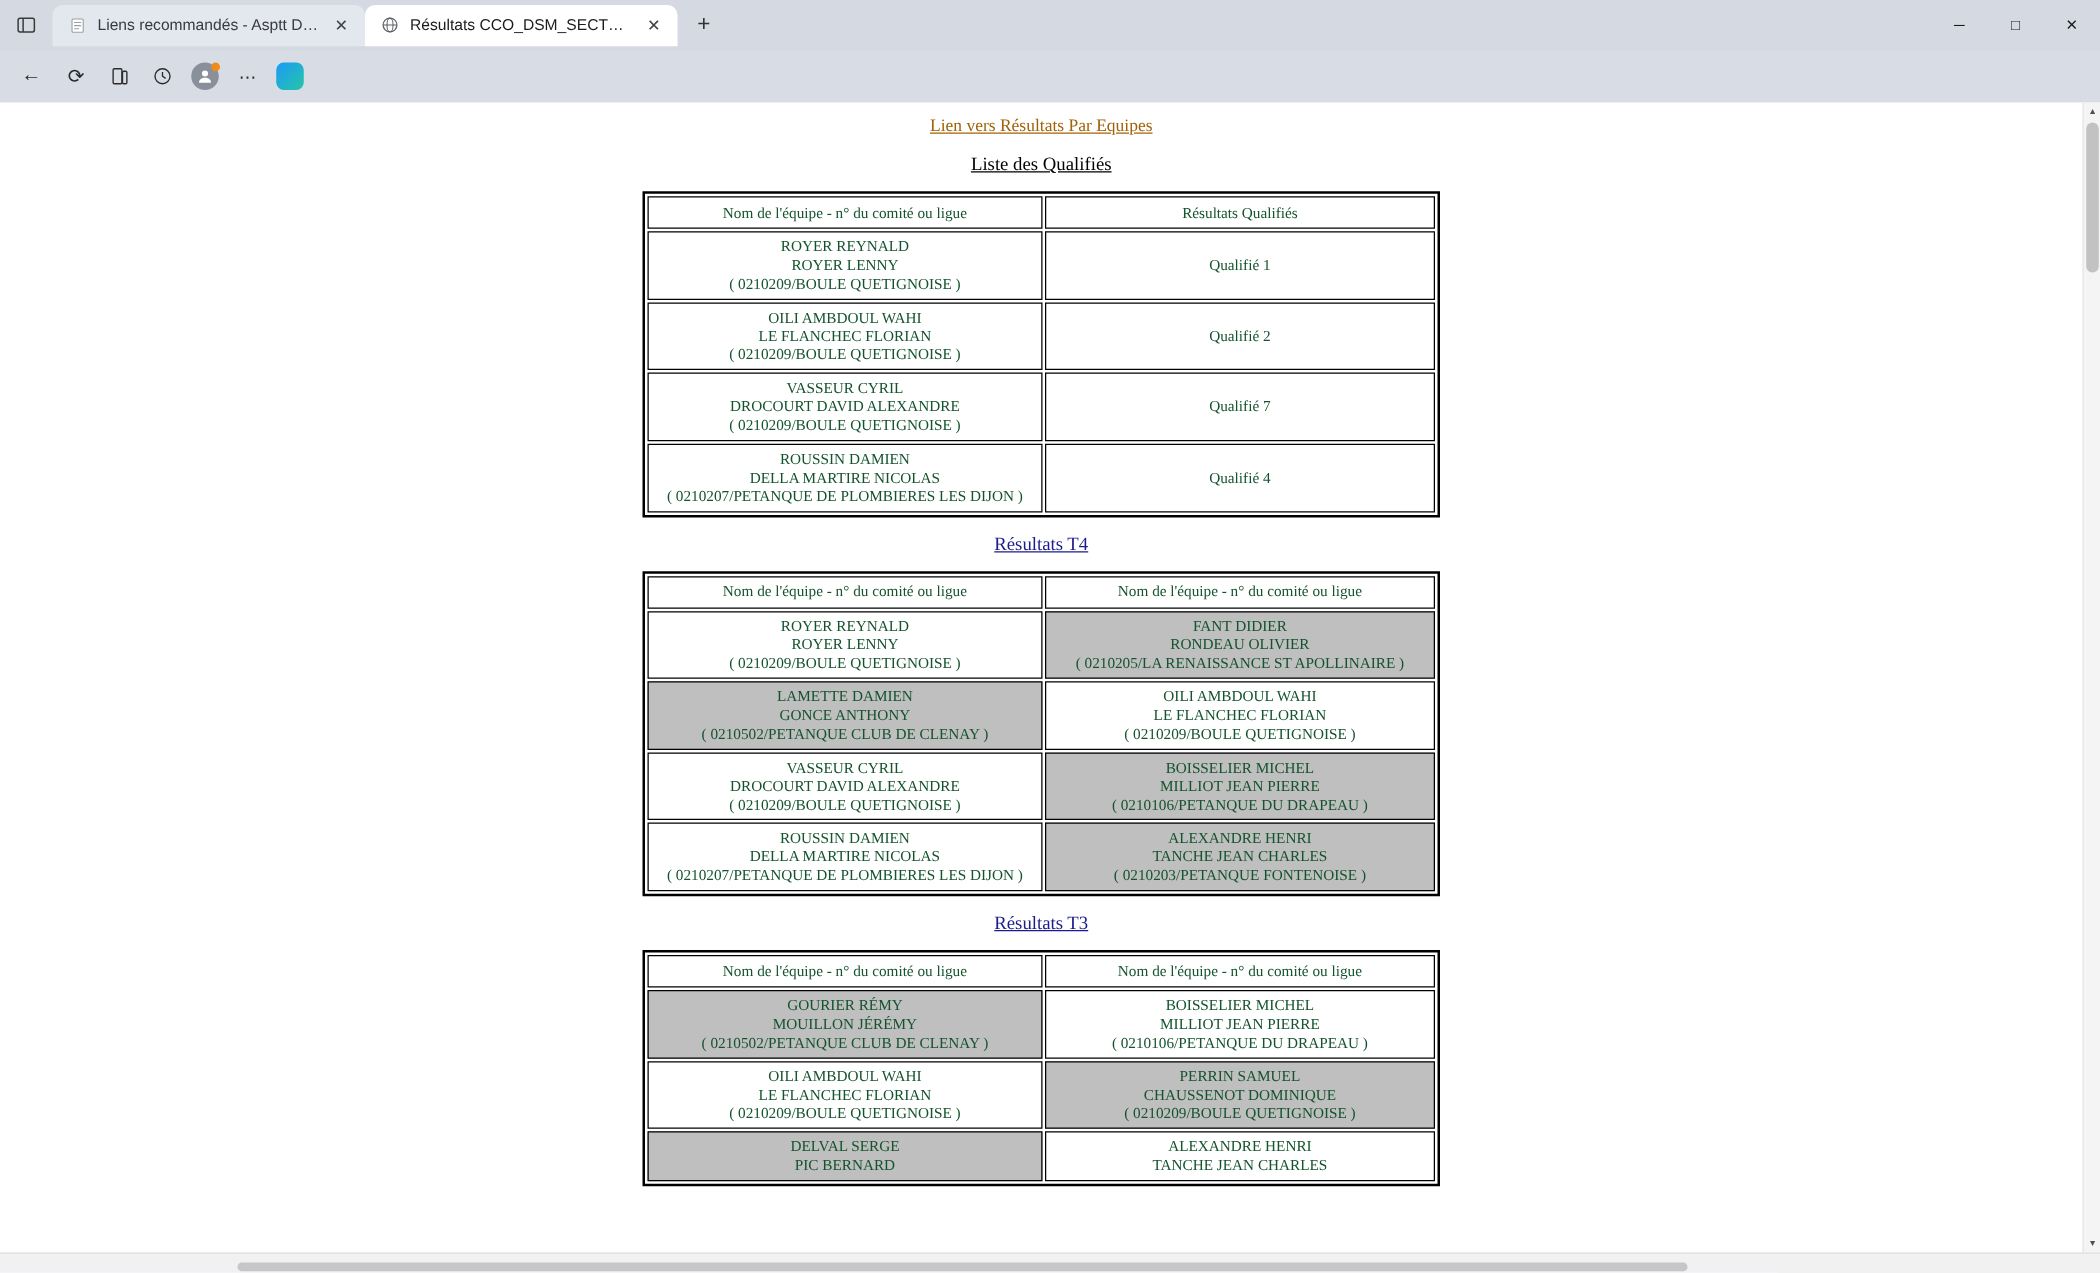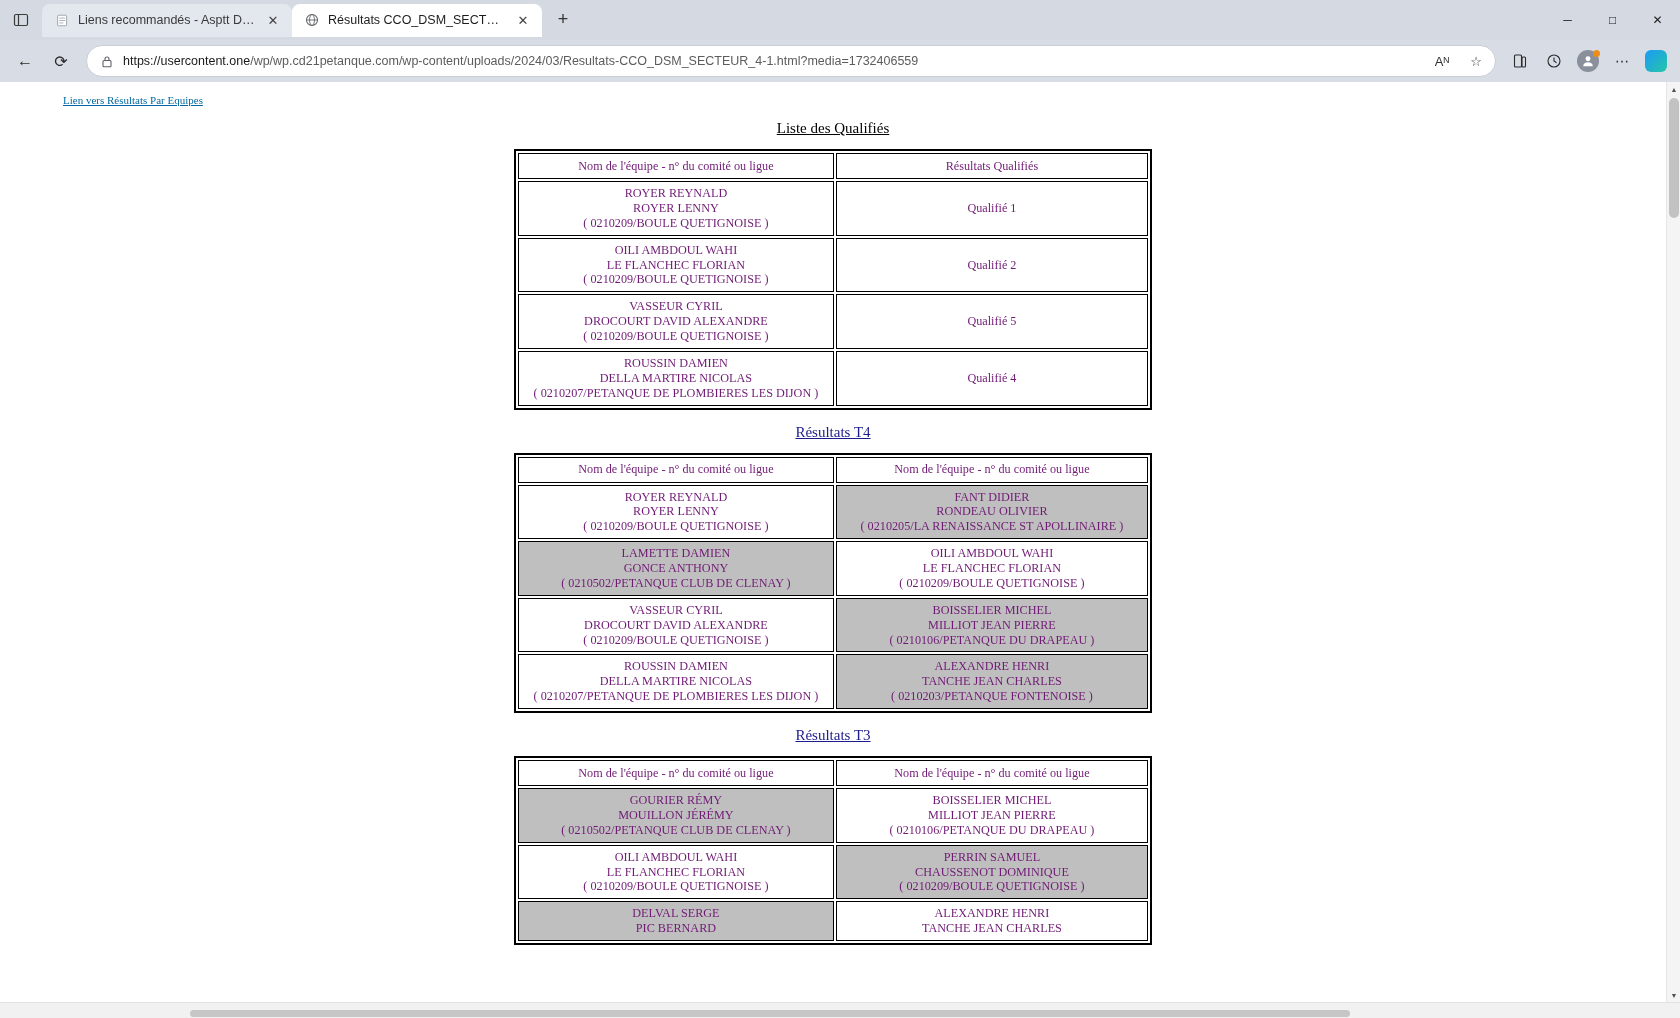--- a/index.html
+++ b/index.html
@@ -178,23 +178,23 @@
     position: relative;
     padding-top: 12px;
     font-family: "Liberation Serif", serif;
   }
   .page-inner {
     width: 1540px;
     margin: 0 auto;
   }
   .toplink {
     display: block;
-    text-align: left;
-    font-size: 11px;
-    color: #0369a1;
+    text-align: center;
+    font-size: 14px;
+    color: #a16207;
     text-decoration: underline;
     margin: 0 0 14px 0;
   }
   .section-title {
     text-align: center;
     font-size: 15px;
     color: #000;
     text-decoration: underline;
     margin: 14px 0 12px 0;
   }
@@ -210,21 +210,21 @@
   }
   table.res td, table.res th {
     border: 1px solid #000;
     font-weight: normal;
     font-size: 12.2px;
     text-align: center;
     vertical-align: middle;
     padding: 4px 4px;
     line-height: 1.22;
     background: #ffffff;
-    color: #701a75;
+    color: #14532d;
   }
   table.res th { height: 26px; }
   table.res td.body { height: 40px; }
   table.res td.grey { background: #bfbfbf; }
   .col-l { width: 50.3%; }
   .col-r { width: 49.7%; }
   .nm { display:block; }
 
   
   .vscroll {
@@ -318,31 +318,20 @@
       <div>─</div>
       <div>□</div>
       <div class="close">✕</div>
     </div>
   </div>
 
   <div class="toolbar">
     <div class="navbtn">←</div>
     <div class="navbtn">⟳</div>
 
-    <div class="omnibox">
-      <span class="omni-lock">
-        <svg width="12" height="13" viewBox="0 0 12 13">
-          <rect x="2" y="5.5" width="8" height="6.2" rx="1" fill="none" stroke="#5f6368" stroke-width="1.1"></rect>
-          <path d="M4 5.5V4a2 2 0 0 1 4 0v1.5" fill="none" stroke="#5f6368" stroke-width="1.1"></path>
-        </svg>
-      </span>
-      <span class="omni-url"><b>https://usercontent.one</b><span>/wp/wp.cd21petanque.com/wp-content/uploads/2024/03/Resultats-CCO_DSM_SECTEUR_4-1.html?media=1732406559</span></span>
-      <span class="omni-btn">Aᴺ</span>
-      <span class="omni-btn">☆</span>
-    </div>
 
     <div class="tb-right">
       <div class="tb-icon">
         <svg width="16" height="16" viewBox="0 0 16 16">
           <rect x="2.5" y="2" width="7" height="12" rx="1" fill="none" stroke="#2b2b2b" stroke-width="1.1"></rect>
           <rect x="10" y="4" width="3.5" height="10" rx="1" fill="none" stroke="#2b2b2b" stroke-width="1.1"></rect>
         </svg>
       </div>
       <div class="tb-icon">
         <svg width="16" height="16" viewBox="0 0 16 16">
@@ -394,21 +383,21 @@
               <span class="nm">( 0210209/BOULE QUETIGNOISE )</span>
             </td>
             <td class="body col-r">Qualifié 2</td>
           </tr>
           <tr>
             <td class="body col-l">
               <span class="nm">VASSEUR CYRIL</span>
               <span class="nm">DROCOURT DAVID ALEXANDRE</span>
               <span class="nm">( 0210209/BOULE QUETIGNOISE )</span>
             </td>
-            <td class="body col-r">Qualifié 5</td>
+            <td class="body col-r">Qualifié 7</td>
           </tr>
           <tr>
             <td class="body col-l">
               <span class="nm">ROUSSIN DAMIEN</span>
               <span class="nm">DELLA MARTIRE NICOLAS</span>
               <span class="nm">( 0210207/PETANQUE DE PLOMBIERES LES DIJON )</span>
             </td>
             <td class="body col-r">Qualifié 4</td>
           </tr>
         </tbody>

